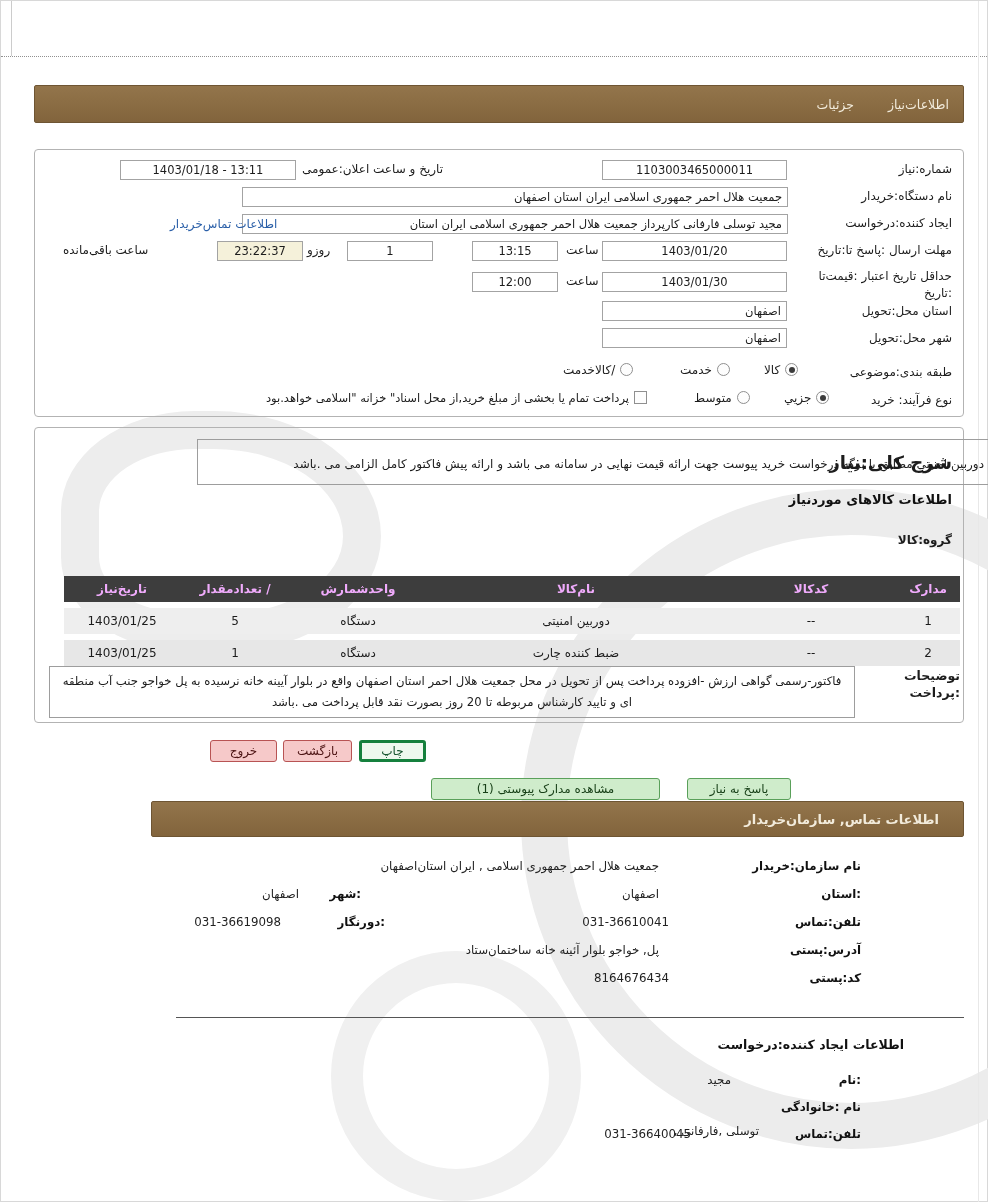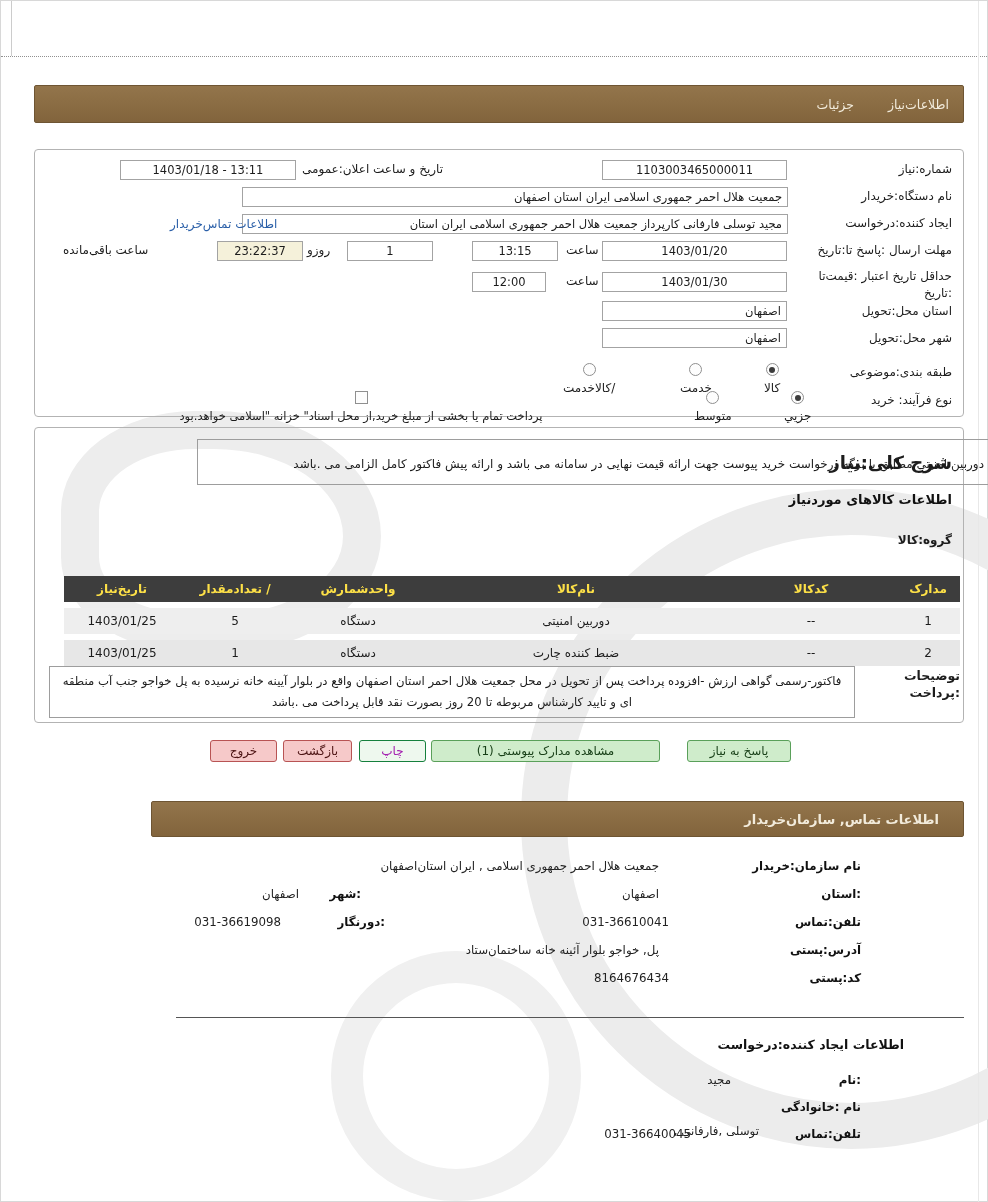--- a/index.html
+++ b/index.html
@@ -25,45 +25,45 @@
   .panel { position:absolute; border:1px solid #b3b3b3; border-radius:4px; background:transparent; }
   .lbl { position:absolute; font-size:12px; white-space:nowrap; color:#1d1d1d; }
   .lbl.b { font-weight:bold; }
   .box {
     position:absolute; height:20px; background:#fff; border:1px solid #a3a3a3;
     font-size:11.5px; line-height:18px; padding:0 5px; white-space:nowrap; overflow:hidden;
   }
   .box.c { text-align:center; }
   .ltr { direction:ltr; unicode-bidi:embed; }
   .link { position:absolute; font-size:12px; color:#2a5fa8; cursor:pointer; white-space:nowrap; }
-  .opt { position:absolute; display:flex; align-items:center; gap:5px; font-size:12px; white-space:nowrap;flex-direction:column; }
+  .opt { position:absolute; display:flex; align-items:flex-start; gap:5px; font-size:12px; white-space:nowrap; }
   .radio {
     width:13px; height:13px; border:1px solid #8f8f8f; border-radius:50%;
     background:#fdfdfd; display:inline-block; position:relative; flex:0 0 auto;
   }
   .radio.sel::after { content:""; position:absolute; inset:2.5px; border-radius:50%; background:#3c3c3c; }
   .check { width:13px; height:13px; border:1px solid #8f8f8f; background:#fdfdfd; display:inline-block; flex:0 0 auto; }
   .textarea {
     position:absolute; border:1px solid #9d9d9d; background:transparent;
     font-size:12px; line-height:1.65; overflow:hidden;
   }
   .t-head, .t-row { position:absolute; display:flex; direction:rtl; }
   .t-head > div {
-    background:#3d3d3d; color:#fde047; font-size:12px; font-weight:bold;
+    background:#3d3d3d; color:#f0abfc; font-size:12px; font-weight:bold;
     display:flex; align-items:center; justify-content:center; height:26px;
   }
   .t-row > div { font-size:12px; display:flex; align-items:center; justify-content:center; height:26px; }
   .t-row.r1 > div { background:#eeeeee; }
   .t-row.r2 > div { background:#e7e7e7; }
   .btn {
     position:absolute; height:22px; border-radius:3px; font-size:12px;
     display:flex; align-items:center; justify-content:center; cursor:pointer; white-space:nowrap;
   }
-  .btn.green { background:#cfeccb; border:1px solid #5aa05a; color:#173f17; }
-  .btn.lightgreen { background:#eef8ee; border:1px solid #15803d; color:#a21caf; }
+  .btn.green { background:#cfeccb; border:1px solid #5aa05a; color:#173f17;margin-top:38px; }
+  .btn.lightgreen { background:#eef8ee; border:3px solid #15803d; color:#14532d; }
   .btn.pink { background:#f6c9c9; border:1px solid #b85454; color:#4c1313; }
   .kv-label { position:absolute; font-size:11.8px; font-weight:bold; white-space:nowrap; color:#111; }
   .kv-value { position:absolute; font-size:11.8px; white-space:nowrap; color:#222; }
   .heading { position:absolute; font-weight:bold; font-size:12.5px; white-space:nowrap; color:#111; }
   .rule { position:absolute; border-top:1px solid #555; height:0; }
   .line { position:absolute; }
 </style>
 </head>
 <body>
 
@@ -102,21 +102,21 @@
     <div class="box c ltr" style="left:437px;top:91px;width:86px;">13:15</div>
     <div class="box c" style="left:312px;top:91px;width:86px;">1</div>
     <div class="lbl" style="left:272px;top:93px;">روزو</div>
     <div class="box c ltr" style="left:182px;top:91px;width:86px;background:#f5f1da;">23:22:37</div>
     <div class="lbl" style="left:28px;top:93px;">ساعت باقی‌مانده</div>
 
     <div class="lbl" style="right:11px;top:119px;">حداقل تاریخ اعتبار :قیمت‌تا</div>
     <div class="lbl" style="right:11px;top:136px;">:تاریخ</div>
     <div class="box c ltr" style="left:567px;top:122px;width:185px;">1403/01/30</div>
     <div class="lbl" style="left:531px;top:124px;">ساعت</div>
-    <div class="box c ltr" style="left:437px;top:122px;width:74px;">12:00</div>
+    <div class="box c ltr" style="left:437px;top:122px;width:86px;">12:00</div>
 
     <div class="lbl" style="right:11px;top:154px;">استان محل:تحویل</div>
     <div class="box" style="left:567px;top:151px;width:185px;">اصفهان</div>
 
     <div class="lbl" style="right:11px;top:181px;">شهر محل:تحویل</div>
     <div class="box" style="left:567px;top:178px;width:185px;">اصفهان</div>
 
     <div class="lbl" style="right:11px;top:215px;">طبقه بندی:موضوعی</div>
     <div class="opt" style="left:729px;top:213px;">
       <span class="radio sel"></span>

